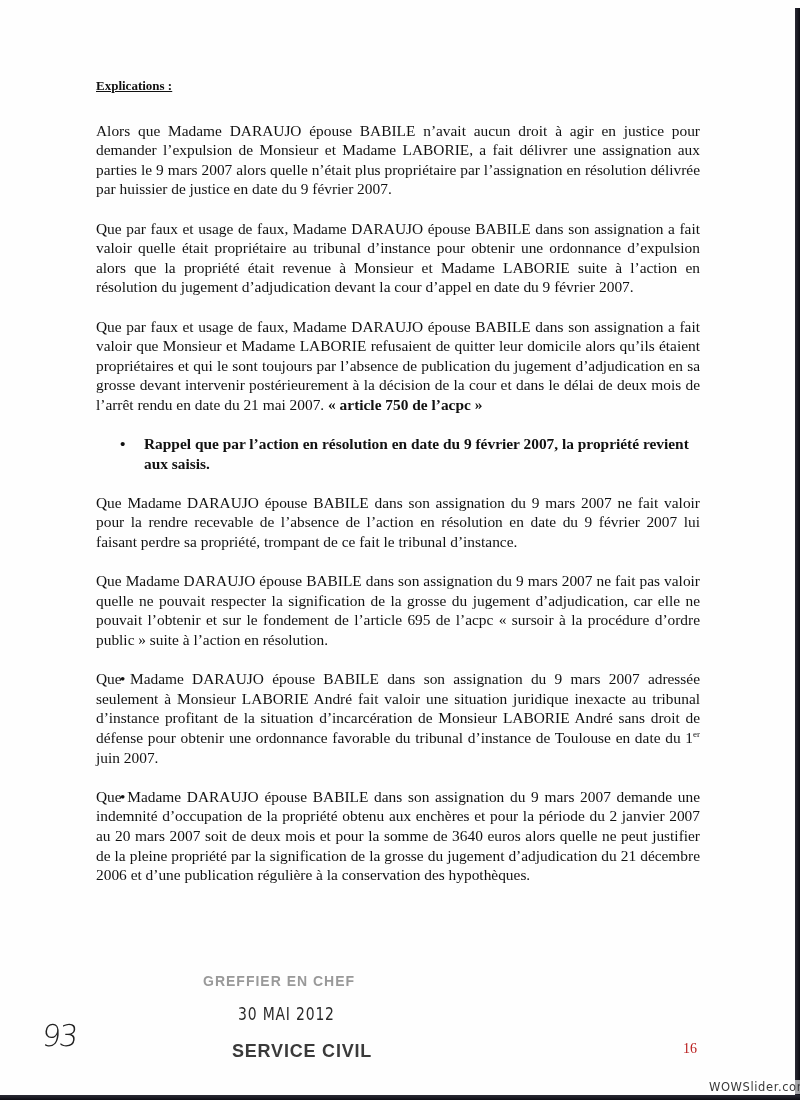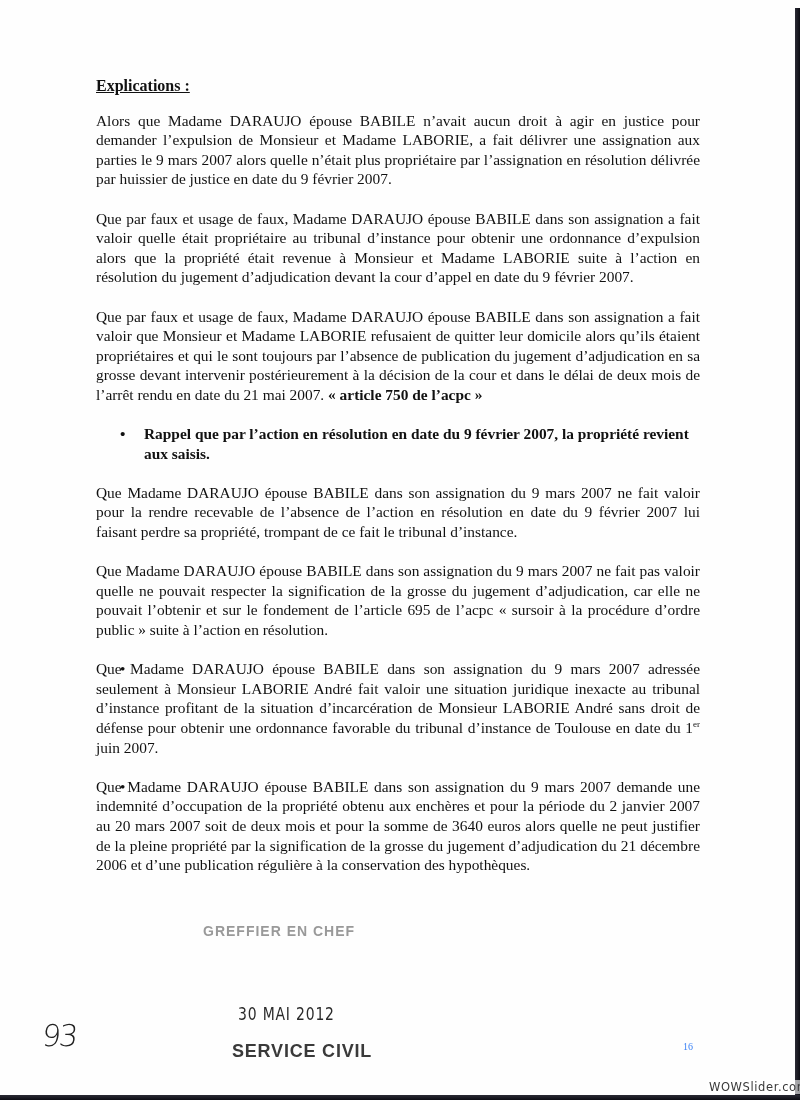--- a/index.html
+++ b/index.html
@@ -43,22 +43,22 @@
       position: absolute;
       left: 96px;
       top: 76px;
       width: 604px;
       font-size: 15.4px;
       line-height: 19.6px;
     }
     .heading {
       font-weight: bold;
       text-decoration: underline;
-      font-size: 16px;
-      margin: 0 0 15px 0;
+      font-size: 13px;
+      margin: 0 0 25px 0;
     }
     p {
       margin: 0 0 19.6px 0;
       text-align: justify;
     }
     .bi {
       font-weight: bold;
     }
     ul.bullets {
       margin: 0 0 19.6px 0;
@@ -76,21 +76,21 @@
       top: 0;
     }
     sup {
       font-size: 9px;
       line-height: 0;
       vertical-align: 6px;
     }
     .stamp-overlay {
       position: absolute;
       left: 203px;
-      top: 923px;
+      top: 973px;
       font-family: "Liberation Sans", "DejaVu Sans", sans-serif;
       font-weight: bold;
       font-size: 14px;
       letter-spacing: 1px;
       color: rgba(70, 70, 70, 0.55);
     }
     .stamp-date {
       position: absolute;
       left: 238px;
       top: 1004px;
@@ -119,22 +119,22 @@
       font-size: 30px;
       font-weight: 300;
       color: #222;
       transform: skewX(-6deg);
       letter-spacing: -2px;
     }
     .page-number {
       position: absolute;
       left: 683px;
       top: 1041px;
-      font-size: 10px;
-      color: #3b82f6;
+      font-size: 14px;
+      color: #b91c1c;
     }
     .watermark {
       position: absolute;
       left: 707px;
       top: 1080px;
       font-family: "DejaVu Sans", sans-serif;
       font-size: 11.5px;
       letter-spacing: 0.6px;
       color: #3a3a3a;
       background: rgba(255,255,255,0.6);

